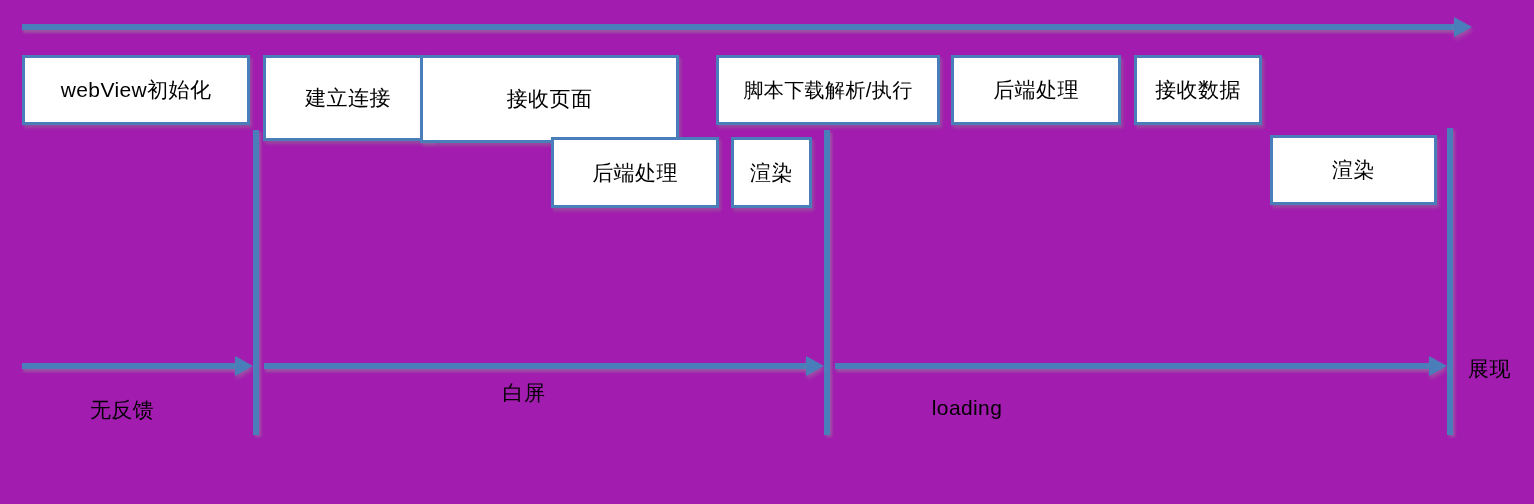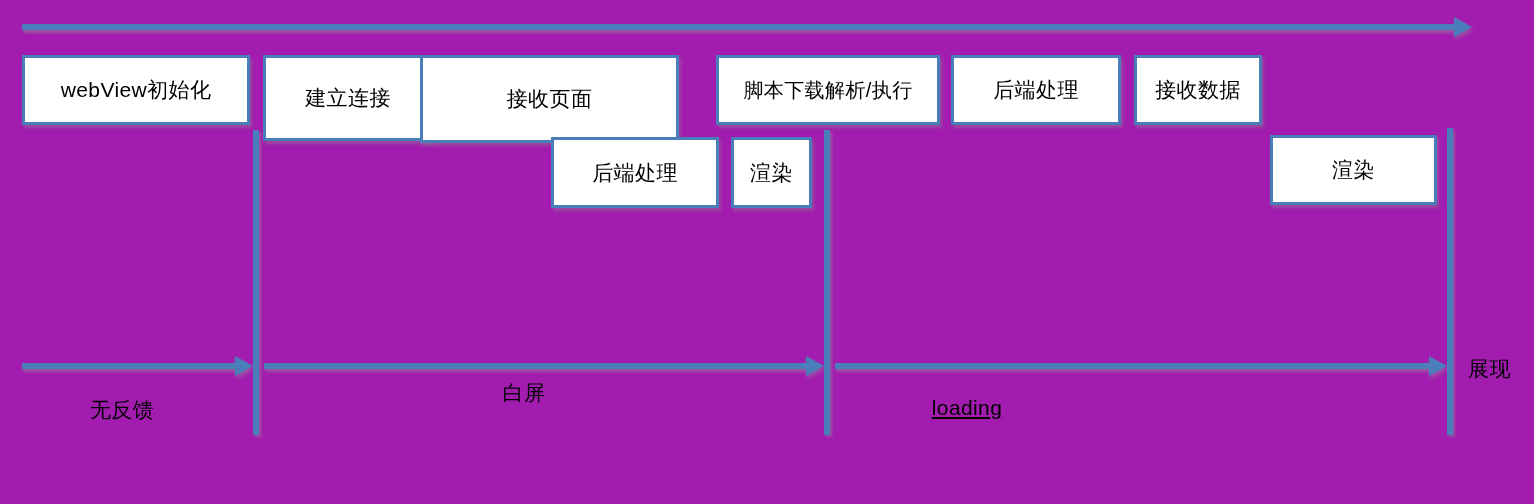--- a/index.html
+++ b/index.html
@@ -147,17 +147,17 @@
 
   <div class="arrow" style="left:835px; top:363px; width:612px;">
     <div class="shaft" style="width:594px;"></div>
     <div class="head" style="left:594px;"></div>
   </div>
 
   <div class="caption center" style="left:122px; top:396px;font-family:Liberation Mono, monospace;">无反馈</div>
 
   <div class="caption center" style="left:524px; top:379px;">白屏</div>
 
-  <div class="caption center" style="left:967px; top:396px;text-decoration:underline;">loading</div>
+  <div class="caption center" style="left:967px; top:396px;">loading</div>
 
   <div class="caption" style="left:1468px; top:355px;">展现</div>
 
 </div>
 
 </body></html>

